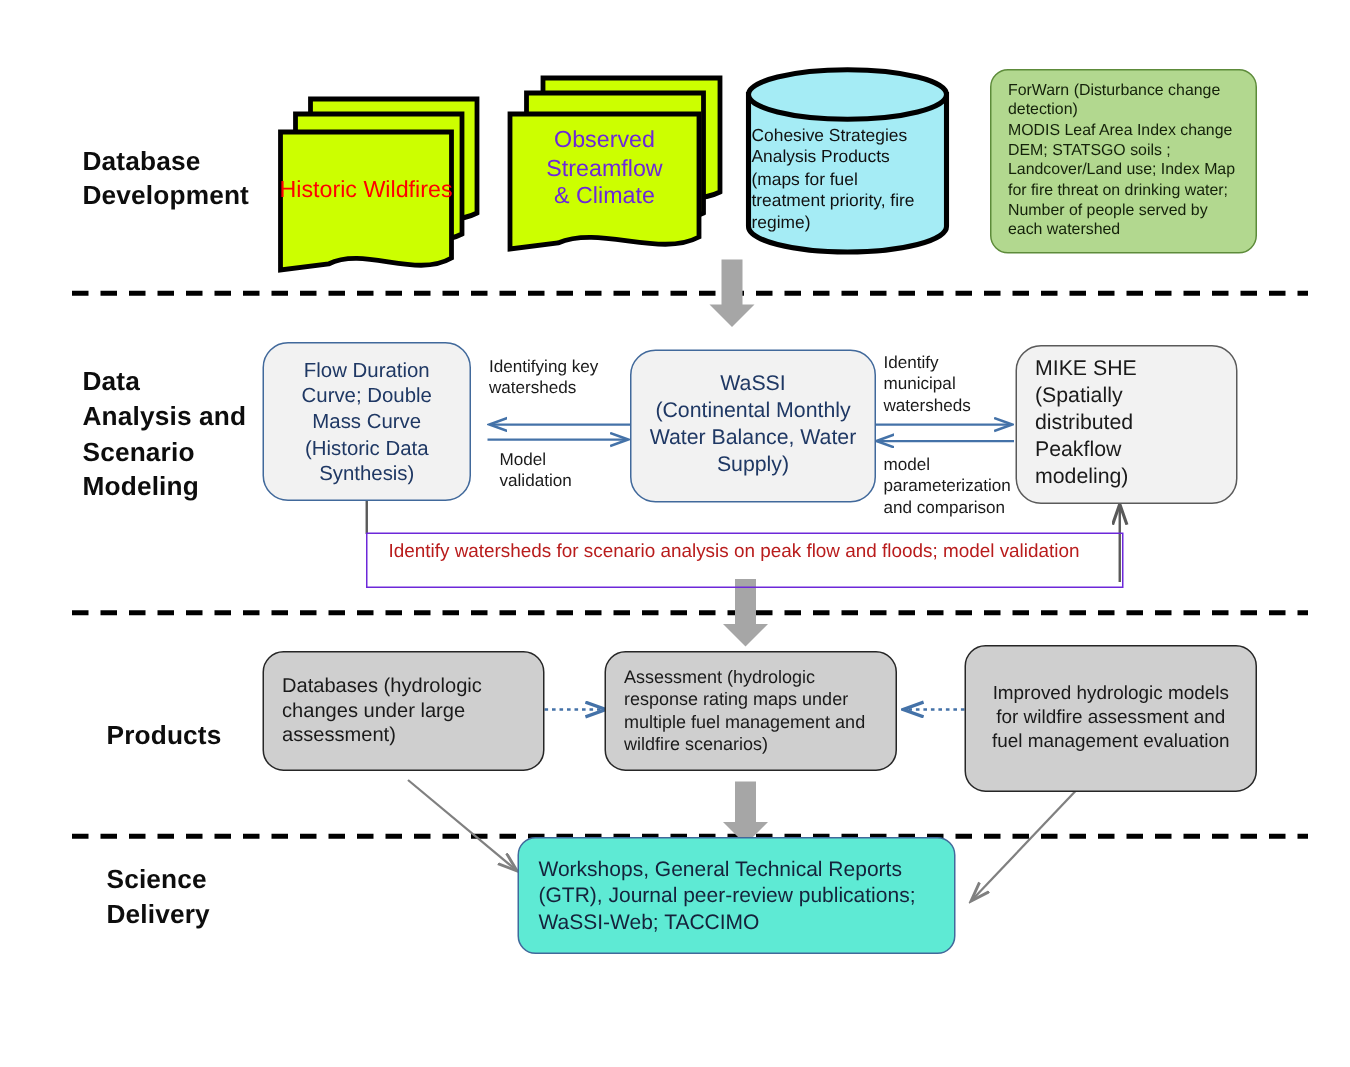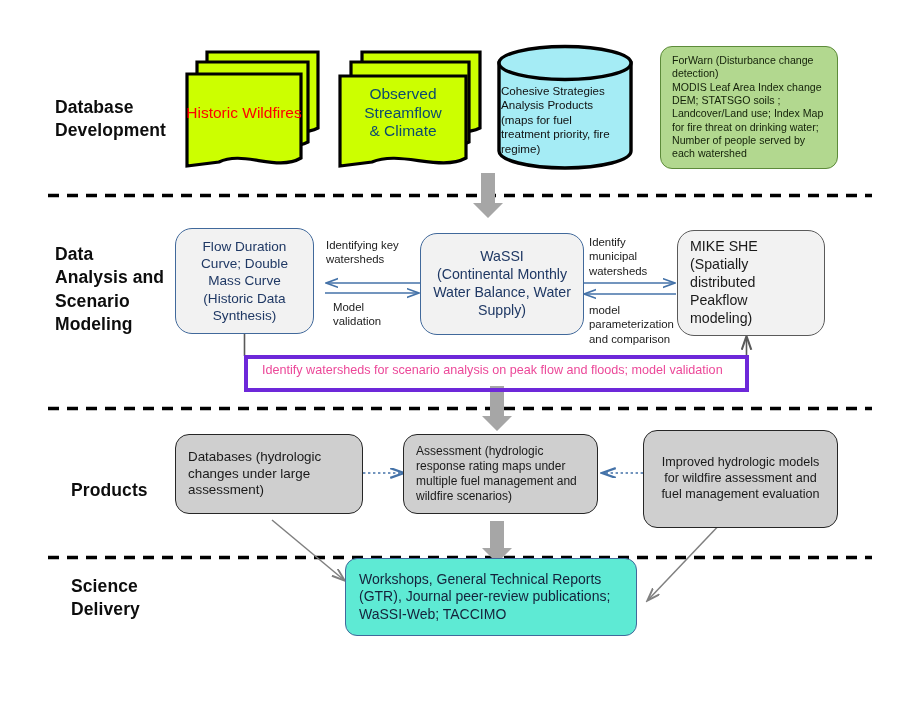--- a/index.html
+++ b/index.html
@@ -86,22 +86,22 @@
   }
   .box-lightblue{
     background:#5eead4;
     border:1.7px solid #41699b;
     border-radius:12px;
     color:#15223b;
     padding:6px 13px;
   }
   .box-thin{
     background:transparent;
-    border:4px solid #6d28d9;
-    color:#ec4899;
+    border:1px solid #6d28d9;
+    color:#b91c1c;
     padding:4px 8px 4px 14px;
     align-items:flex-start;
   }
 
   .edge-label{
     position:absolute;
     color:#1a1a1a;
     line-height:1.25;
   }
 </style>
@@ -168,21 +168,21 @@
 Modeling</div>
   </div>
   <div class="row-label" style="left:71px;top:479px;">
     <div style="white-space:pre-line;">Products</div>
   </div>
   <div class="row-label" style="left:71px;top:575px;">
     <div style="white-space:pre-line;">Science
 Delivery</div>
   </div>
 
-  <div class="docstack" style="left:185px;top:50px;width:125px;height:120px;">
+  <div class="docstack" style="left:185px;top:64px;width:125px;height:120px;">
     <div class="sheet" style="left:20px;top:0;width:115px;height:90px;">
       <svg viewBox="0 0 115 90" preserveAspectRatio="none">
         <path d="M2,2 L113,2 L113,78 C90,90 60,70 36,80 L2,84 Z" fill="#ccff00" stroke="#000" stroke-width="3.2"></path>
       </svg>
     </div>
     <div class="sheet" style="left:10px;top:10px;width:115px;height:95px;">
       <svg viewBox="0 0 115 95" preserveAspectRatio="none">
         <path d="M2,2 L113,2 L113,82 C90,94 60,74 36,84 L2,88 Z" fill="#ccff00" stroke="#000" stroke-width="3.2"></path>
       </svg>
     </div>
@@ -204,21 +204,21 @@
     <div class="sheet" style="left:11px;top:10px;width:122px;height:95px;">
       <svg viewBox="0 0 122 95" preserveAspectRatio="none">
         <path d="M2,2 L120,2 L120,82 C96,94 62,74 36,84 L2,88 Z" fill="#ccff00" stroke="#000" stroke-width="3.2"></path>
       </svg>
     </div>
     <div class="sheet" style="left:0px;top:24px;width:130px;height:100px;">
       <svg viewBox="0 0 130 100" preserveAspectRatio="none">
         <path d="M2,2 L128,2 L128,84 C102,98 62,76 34,88 L2,92 Z" fill="#ccff00" stroke="#000" stroke-width="3.2"></path>
       </svg>
     </div>
-    <div class="doclabel" style="left:0px;top:26px;width:130px;height:74px;color:#0c4a6e;font-size:15.5px;white-space:pre-line;">Observed
+    <div class="doclabel" style="left:0px;top:26px;width:130px;height:74px;color:#6d28d9;font-size:15.5px;white-space:pre-line;">Observed
 Streamflow
 &amp; Climate</div>
   </div>
 
   <div class="cylinder" style="left:496px;top:44px;width:138px;height:126px;">
     <svg viewBox="0 0 138 126" preserveAspectRatio="none">
       <path d="M3,19 L3,107 A66,17 0 0 0 135,107 L135,19 Z" fill="#a5ecf5" stroke="#000" stroke-width="3.4"></path>
       <ellipse cx="69" cy="19" rx="66" ry="16.5" fill="#a5ecf5" stroke="#000" stroke-width="3.4"></ellipse>
     </svg>
     <div class="cyl-label" style="top:40px;font-size:11.6px;padding:0 5px;white-space:pre-line;">Cohesive Strategies

